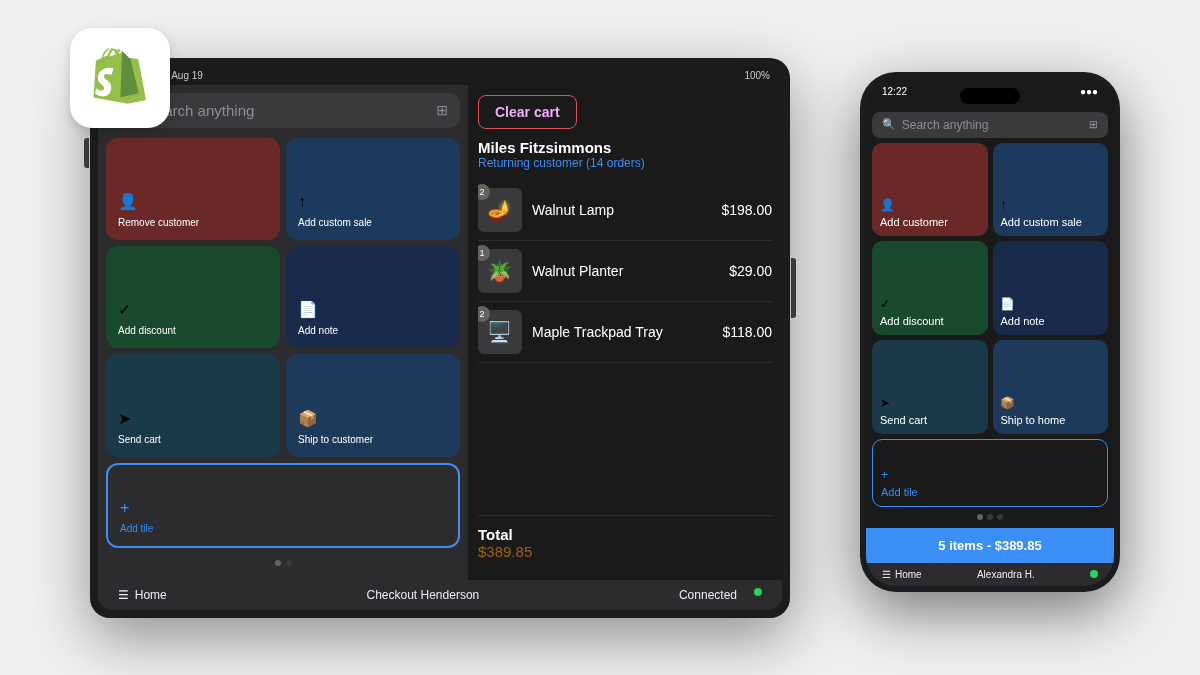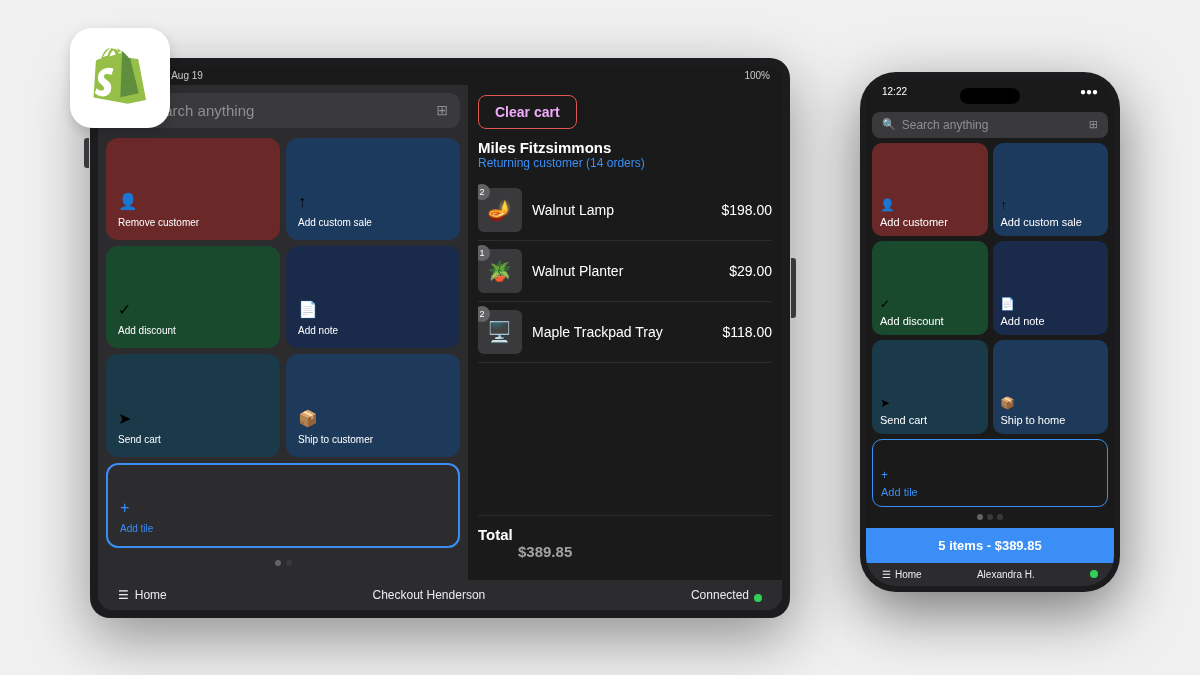--- a/index.html
+++ b/index.html
@@ -292,24 +292,23 @@
       flex-direction: column;
     }
 
     .total-label {
       color: white;
       font-size: 15px;
       font-weight: 600;
     }
 
     .total-amount {
-      color: #a3a3a3;
+      color: #a16207;
       font-size: 15px;
-      font-weight: 700;
-      margin-left: 40px;
+      font-weight: 400;
     }
 
     .btn-checkout {
       background: #3a8ef6;
       color: white;
       border: none;
       border-radius: 10px;
       padding: 14px;
       font-size: 16px;
       font-weight: 600;
@@ -621,21 +620,21 @@
 
         </div>
       </div>
 
       <div class="tablet-bottom-bar">
         <div class="bottom-home">
           <span>☰</span>
           <span>Home</span>
         </div>
         <span>Checkout Henderson</span>
-        <div style="display:flex;align-items:flex-end;gap:5px;">
+        <div style="display:flex;align-items:flex-start;gap:17px;">
           <span>Connected</span>
           <span class="connected-dot"></span>
         </div>
       </div>
     </div>
   </div>
 
   <div class="phone">
     <div class="phone-inner">
 

